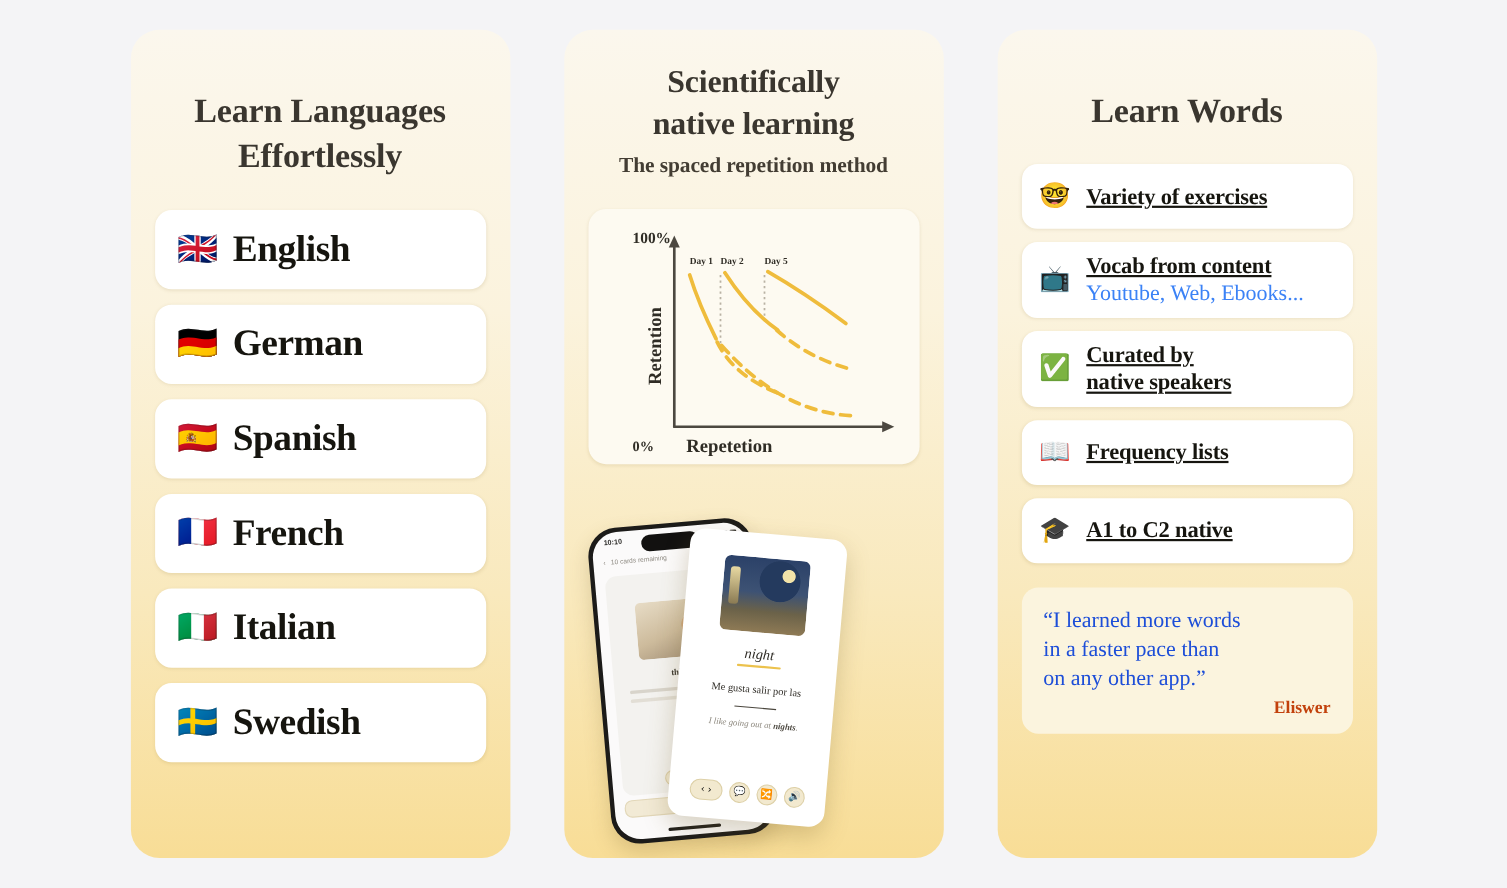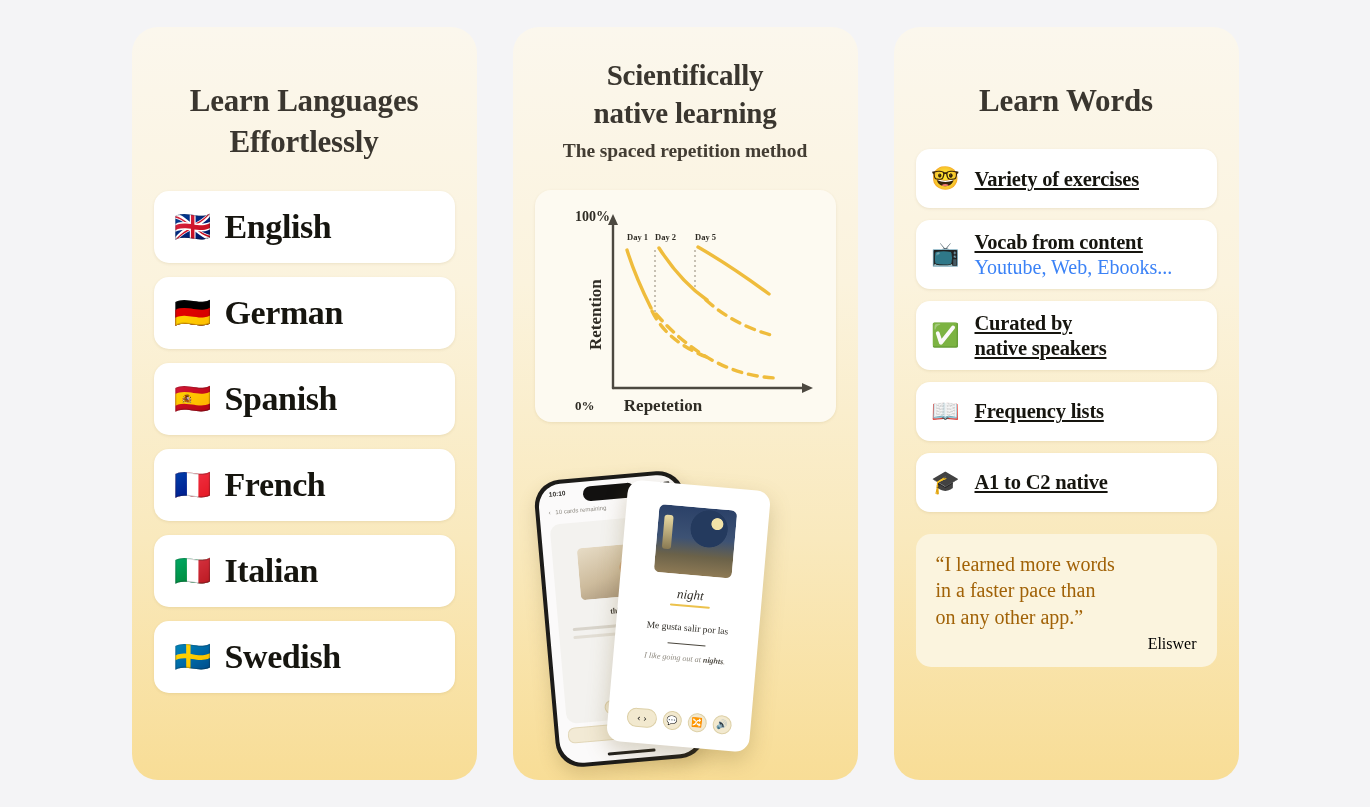--- a/index.html
+++ b/index.html
@@ -11,21 +11,21 @@
     font-family: "Liberation Serif", "DejaVu Serif", serif;
     overflow: hidden;
   }
 
   .board {
     width: 1370px;
     height: 807px;
     display: flex;
     justify-content: center;
     align-items: center;
-    gap: 36px;
+    gap: 49px;
   }
 
   .panel {
     width: 345px;
     height: 753px;
     border-radius: 26px;
     background: linear-gradient(180deg, #fbf7ed 0%, #fbf3dd 34%, #f9e9bd 68%, #f8dd96 100%);
     position: relative;
     overflow: hidden;
     flex: 0 0 auto;
@@ -265,25 +265,25 @@
     font-size: 20px; color: #3b82f6; margin-top: 2px;
   }
 
   .quote-card {
     margin: 22px 22px 0 22px;
     background: #fbf4de;
     border-radius: 15px;
     padding: 17px 20px 14px 20px;
   }
   .quote-text {
-    font-size: 20px; color: #a16207; line-height: 1.33;
+    font-size: 20px; color: #1d4ed8; line-height: 1.33;
   }
   .quote-author {
-    text-align: right; font-size: 16px; font-weight: normal;
-    color: #000000; margin-top: 4px;
+    text-align: right; font-size: 16px; font-weight: bold;
+    color: #c2410c; margin-top: 4px;
   }
 </style>
 </head>
 <body>
 
 <div class="board">
 
   <section class="panel panel-1">
     <h2 class="panel-head">
       <span class="h-line">Learn Languages</span>

